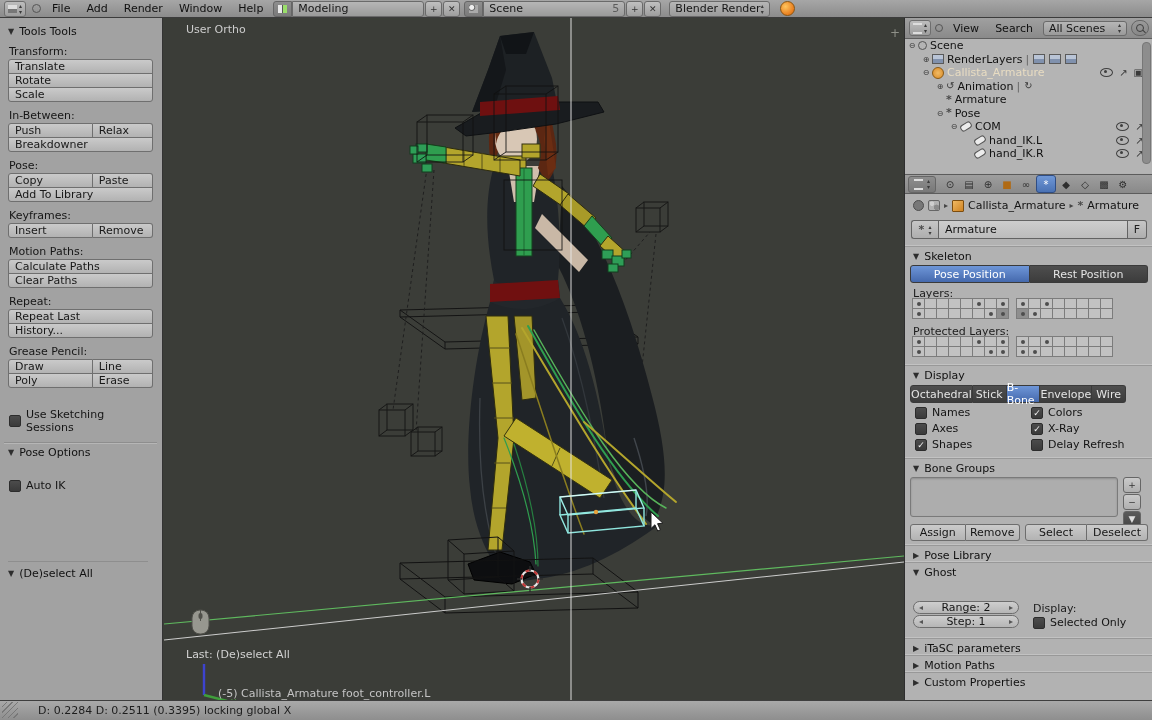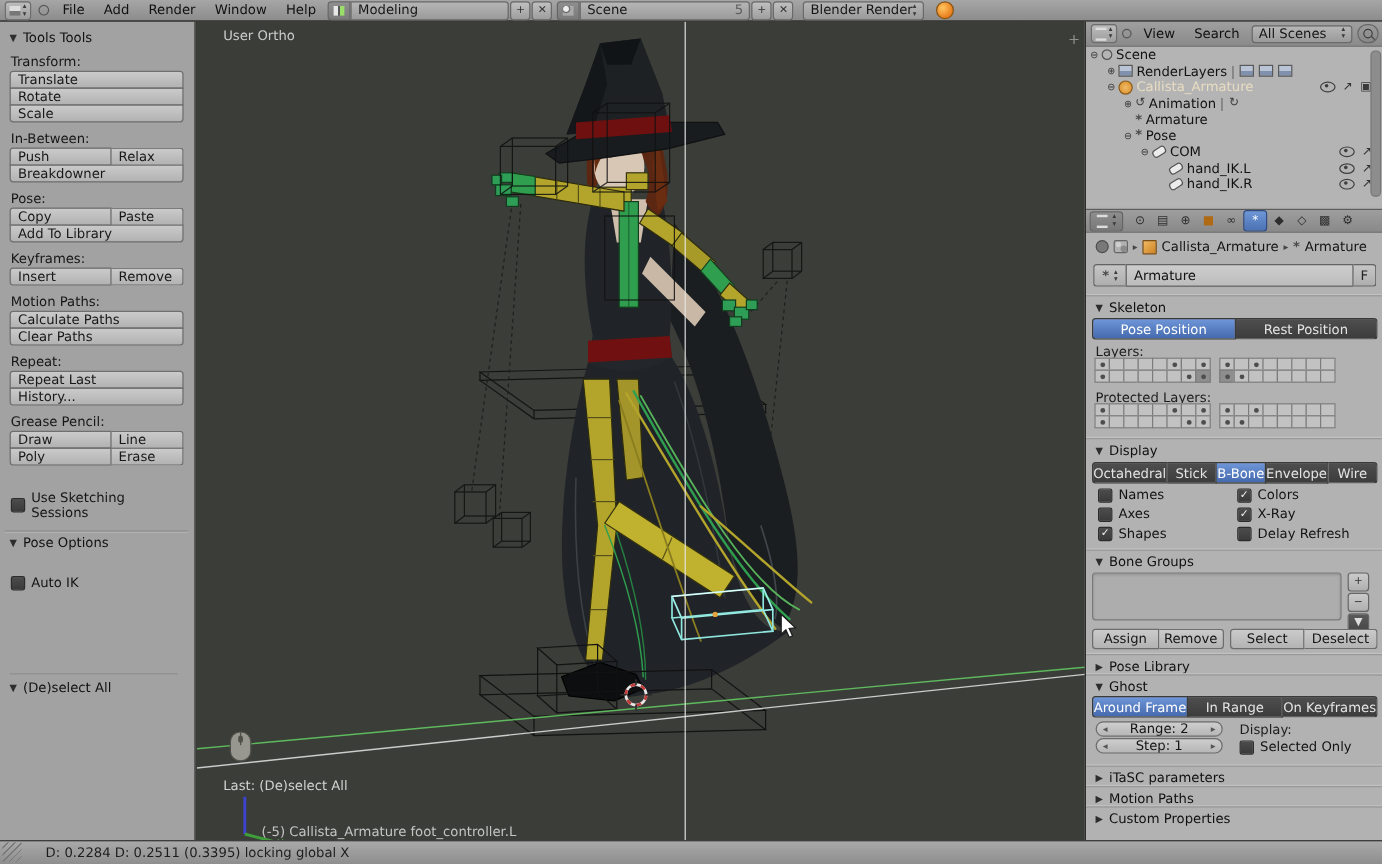--- a/index.html
+++ b/index.html
@@ -675,21 +675,21 @@
             <span class="lcell"></span>
             <span class="lcell"></span>
             <span class="lcell"></span>
           </div>
         </div>
     </div>
     <div class="abs prophead" style="left:0;top:171px;width:248px;padding-left:8px">
       <span class="tri">▼</span>
       <span>Display</span>
     </div>
-    <div class="abs seg" style="left:5px;top:191px;width:238px">
+    <div class="abs seg" style="left:5px;top:191px;width:216px">
       <span class="s">Octahedral</span>
       <span class="s">Stick</span>
       <span class="s on">B-Bone</span>
       <span class="s">Envelope</span>
       <span class="s">Wire</span>
     </div>
     <div class="abs pcheck" style="left:10px;top:212px">
       <span class="cb"></span>
       <span>Names</span>
     </div>
@@ -738,25 +738,20 @@
       <span class="pbtn">Deselect</span>
     </div>
     <div class="abs prophead" style="left:0;top:351px;width:248px;padding-left:8px">
       <span class="tri">▶</span>
       <span>Pose Library</span>
     </div>
     <div class="abs prophead" style="left:0;top:368px;width:248px;padding-left:8px">
       <span class="tri">▼</span>
       <span>Ghost</span>
     </div>
-    <div class="abs seg" style="left:5px;top:386px;width:238px">
-      <span class="s on">Around Frame</span>
-      <span class="s">In Range</span>
-      <span class="s">On Keyframes</span>
-    </div>
     <div class="abs stepper" style="left:8px;top:407px;width:106px">
       <span class="arr">◂</span>
       <span class="val">Range: 2</span>
       <span class="arr">▸</span>
     </div>
     <div class="abs stepper" style="left:8px;top:421px;width:106px">
       <span class="arr">◂</span>
       <span class="val">Step: 1</span>
       <span class="arr">▸</span>
     </div>

